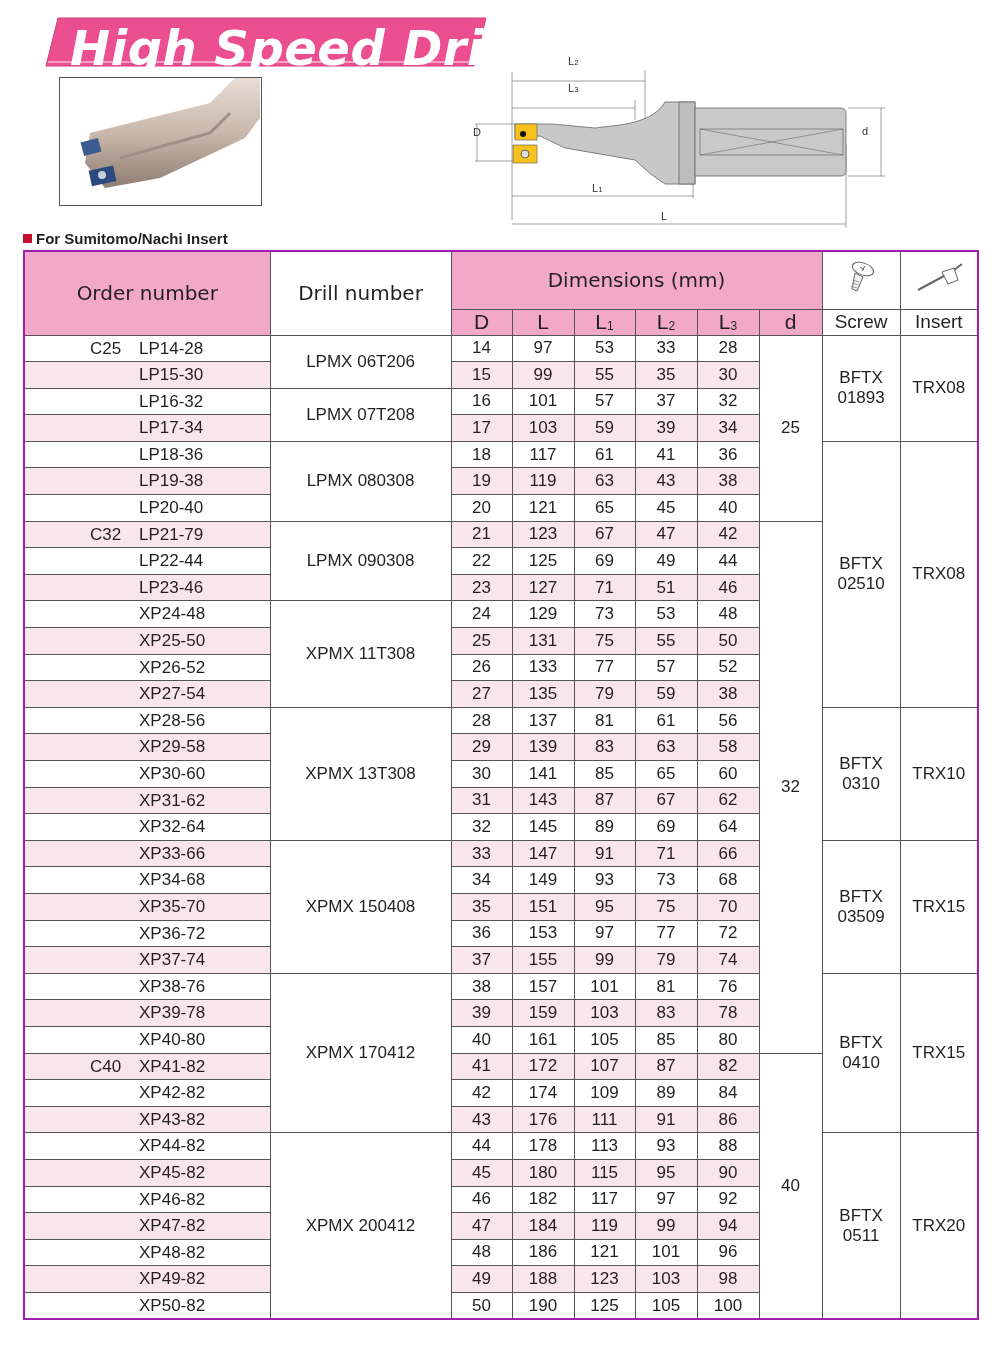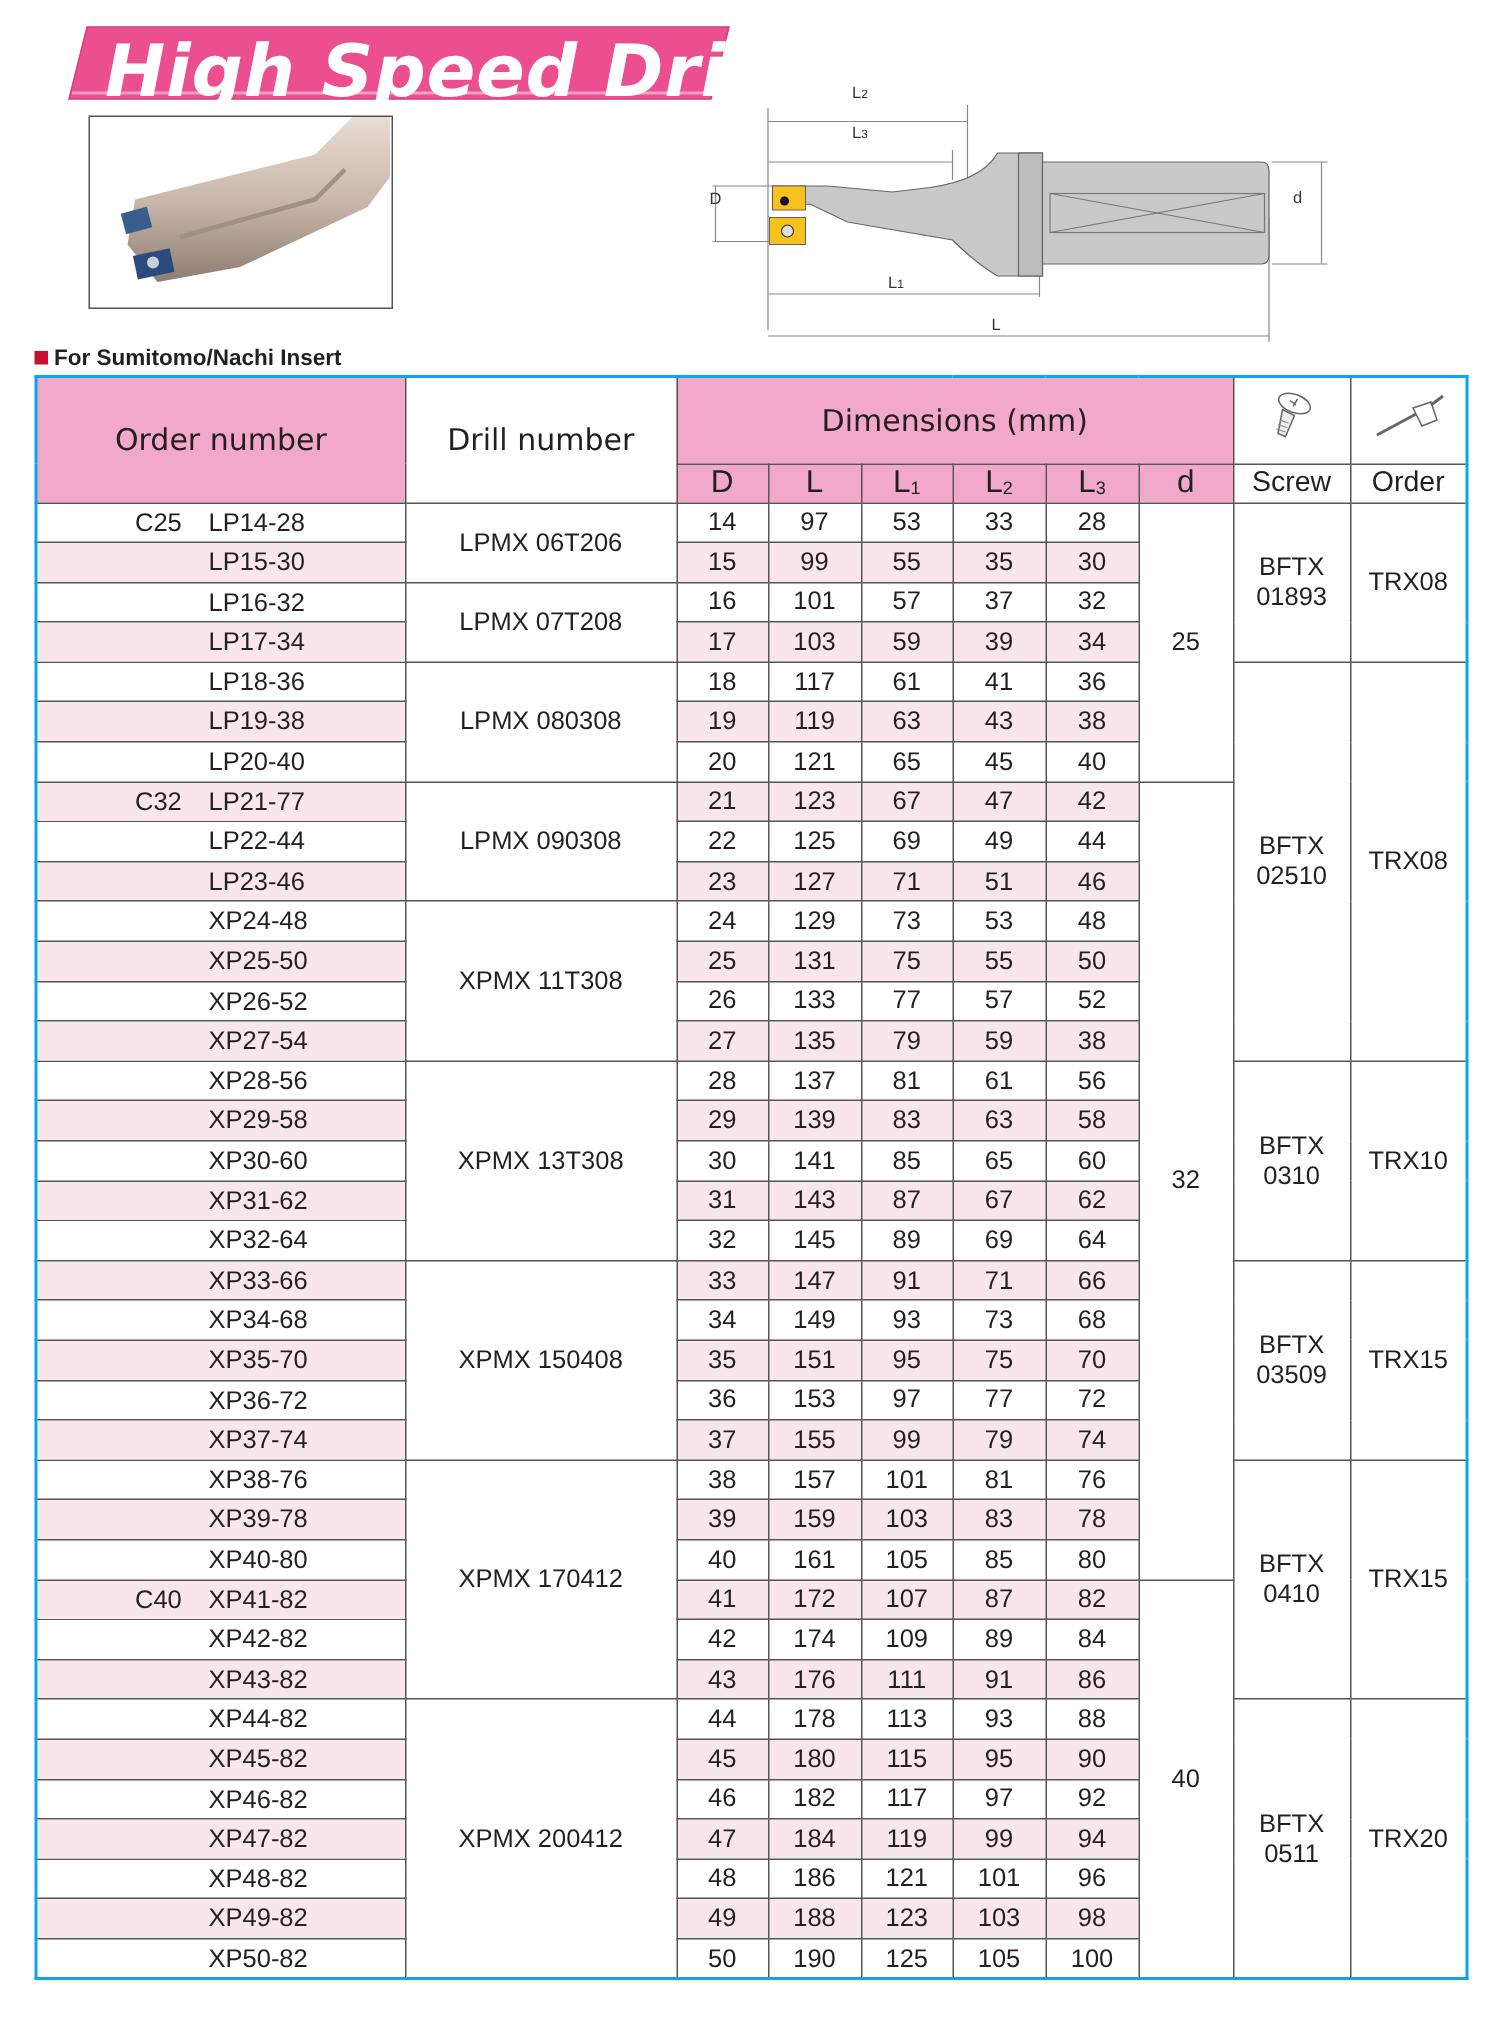--- a/index.html
+++ b/index.html
@@ -4,21 +4,21 @@
 <style>
   html,body{margin:0;padding:0;background:#fff;}
   body{width:1000px;height:1345px;position:relative;overflow:hidden;font-family:"Liberation Sans",sans-serif;color:#231f20;}
   .banner{position:absolute;left:44px;top:16px;width:440px;height:50px;}
   .banner svg{position:absolute;left:0;top:0;}
   .banner-title{position:absolute;left:26px;top:4px;font-size:48px;font-weight:bold;font-style:italic;color:#fff;letter-spacing:0.5px;white-space:nowrap;font-family:"DejaVu Sans",sans-serif;}
   .photo{position:absolute;left:59px;top:77px;width:201px;height:127px;border:1px solid #555;background:#fff;overflow:hidden;}
   .diagram{position:absolute;left:465px;top:50px;width:430px;height:180px;}
   .section-label{position:absolute;left:23px;top:230px;font-size:15px;font-weight:bold;display:flex;align-items:center;white-space:nowrap;}
   .section-label .sq{width:9px;height:9px;background:#c8102e;margin-right:4px;display:inline-block;}
-  table.spec{position:absolute;left:23px;top:250px;border-collapse:collapse;table-layout:fixed;width:955px;border:2px solid #0ea5e9;}
+  table.spec{position:absolute;left:23px;top:250px;border-collapse:collapse;table-layout:fixed;width:955px;border:2px solid #a21caf;}
   table.spec td, table.spec th{border:1px solid #555;padding:0;text-align:center;font-weight:normal;}
   table.spec th.pink{background:#f2a9c9;}
   .h1{height:58px;}
   .h2{height:26px;}
   .hdr-big{font-size:20px;font-weight:bold;font-family:"DejaVu Sans",sans-serif;}
   .hdr-dim{font-size:21px;}
   .hdr-small{font-size:19px;}
   tr.data td{height:25.6px;font-size:17px;}
   tr.data.alt td.str{background:#f9e5ec;}
   td.order{text-align:left !important;position:relative;}
@@ -136,21 +136,21 @@
       </th>
     </tr>
     <tr class="h2">
       <th class="pink hdr-dim"><span>D</span></th>
       <th class="pink hdr-dim"><span>L</span></th>
       <th class="pink hdr-dim"><span>L</span><span class="sub">1</span></th>
       <th class="pink hdr-dim"><span>L</span><span class="sub">2</span></th>
       <th class="pink hdr-dim"><span>L</span><span class="sub">3</span></th>
       <th class="pink hdr-dim"><span>d</span></th>
       <th class="hdr-small">Screw</th>
-      <th class="hdr-small">Order</th>
+      <th class="hdr-small">Insert</th>
     </tr>
   </thead>
   <tbody id="tbody">
       <tr class="data">
         <td class="order str">
           <span class="grp">C25</span>
           <span class="code">LP14-28</span>
         </td>
         <td rowspan="2" class="merge">LPMX 06T206</td>
         <td class="str">14</td>
@@ -234,21 +234,21 @@
         </td>
         <td class="str">20</td>
         <td class="str">121</td>
         <td class="str">65</td>
         <td class="str">45</td>
         <td class="str">40</td>
       </tr>
       <tr class="data alt">
         <td class="order str">
           <span class="grp">C32</span>
-          <span class="code">LP21-77</span>
+          <span class="code">LP21-79</span>
         </td>
         <td rowspan="3" class="merge">LPMX 090308</td>
         <td class="str">21</td>
         <td class="str">123</td>
         <td class="str">67</td>
         <td class="str">47</td>
         <td class="str">42</td>
         <td rowspan="20" class="merge big">32</td>
       </tr>
       <tr class="data">

